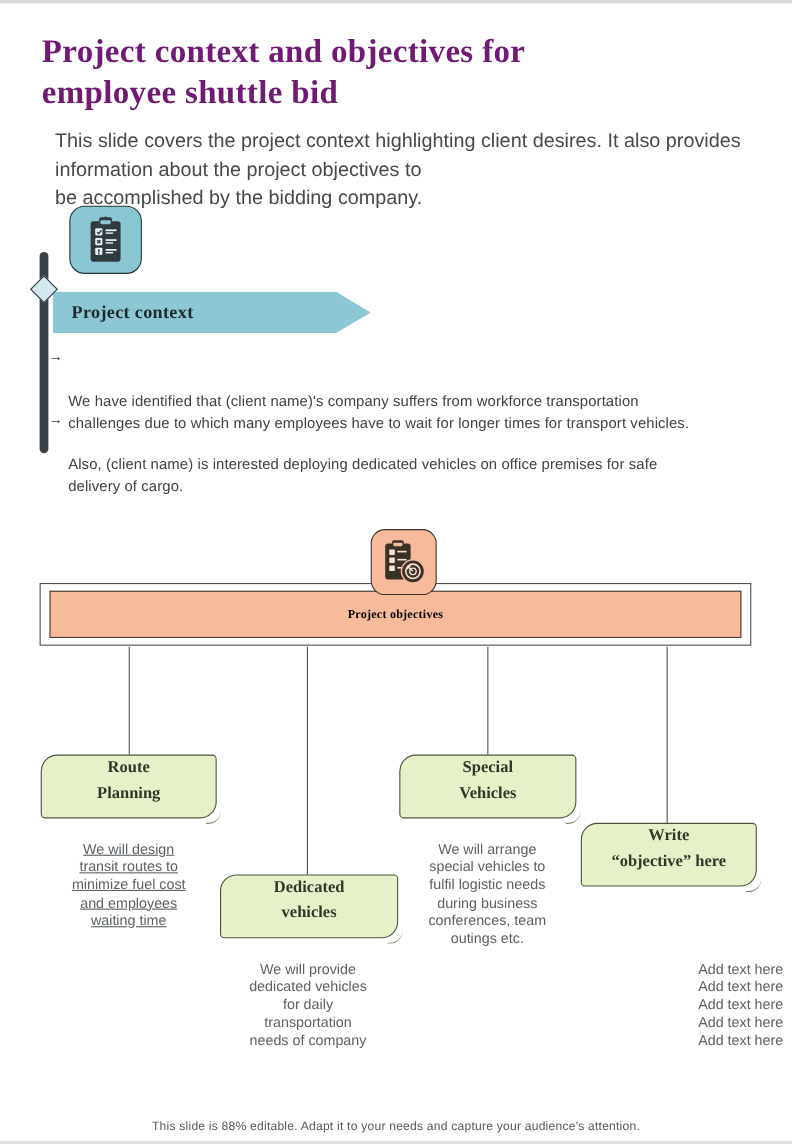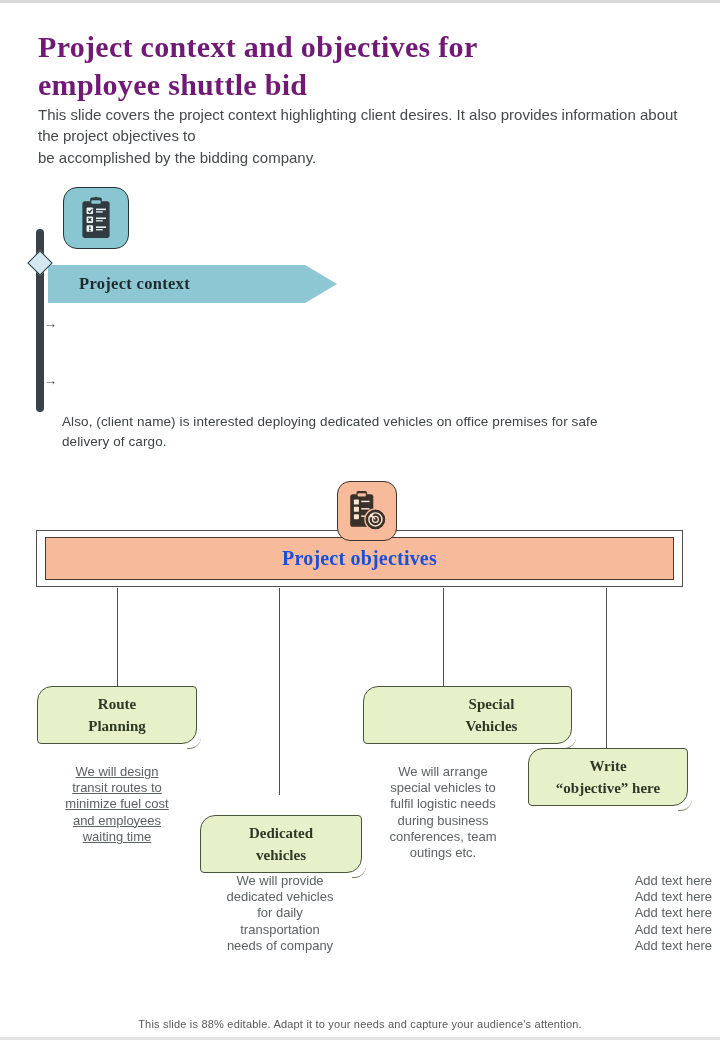--- a/index.html
+++ b/index.html
@@ -6,59 +6,59 @@
   .slide{position:relative;width:720px;height:1040px;background:#ffffff;overflow:hidden;
          font-family:"Liberation Sans",sans-serif;}
   .edge{position:absolute;left:0;right:0;background:#d8d8d8;}
   .edge.top{top:0;height:3px;}
   .edge.bottom{bottom:0;height:3px;background:#e2e2e2;}
 
   
   .title{position:absolute;left:38px;top:28px;width:650px;margin:0;
          font-family:"Liberation Serif",serif;font-weight:bold;font-size:30px;line-height:1.25;
          color:#701a75;letter-spacing:.3px;white-space:pre-line;}
-  .subtitle{position:absolute;left:38px;top:104px;width:652px;margin:0;
-            font-size:15px;line-height:1.42;color:#45494c;white-space:pre-line;}
+  .subtitle{position:absolute;left:38px;top:104px;width:652px;margin:12px;
+            font-size:18px;line-height:1.42;color:#45494c;white-space:pre-line;}
 
   
   .ctx-icon{position:absolute;left:63px;top:187px;width:64px;height:60px;background:#8ac6d2;
             border:1.6px solid #27343b;border-radius:14px;display:flex;align-items:center;justify-content:center;z-index:2;}
   .tl-bar{position:absolute;left:36px;top:229px;width:8px;height:183px;background:#3b4247;border-radius:4px;}
   .tl-diamond{position:absolute;left:31px;top:254px;width:16px;height:16px;background:#d3e9ef;
               border:1.6px solid #2b3940;transform:rotate(45deg);z-index:3;}
   .ctx-banner{position:absolute;left:48px;top:265px;width:289px;height:38px;background:#8cc7d3;
               clip-path:polygon(0 0,89% 0,100% 50%,89% 100%,0 100%);
-              display:flex;align-items:center;padding-left:31px;box-sizing:border-box;z-index:1;
+              display:flex;align-items:center;padding-left:17px;box-sizing:border-box;z-index:1;
               font-family:"Liberation Serif",serif;font-weight:bold;font-size:16.5px;color:#1e2a2d;letter-spacing:.3px;}
   .bullet{position:absolute;left:62px;width:630px;font-size:13.5px;line-height:1.45;color:#3c4245;
           letter-spacing:.1px;white-space:pre-line;}
   .bullet .arr{position:absolute;left:-18px;top:-1px;font-size:13px;color:#394046;}
   .bullet.b1{top:316px;} .bullet.b2{top:373px;}
 
   
   .obj-icon{position:absolute;left:337px;top:481px;width:58px;height:58px;background:#f7bb9c;
             border:1.4px solid #3e352d;border-radius:13px;display:flex;align-items:center;justify-content:center;z-index:3;}
   .obj-outer{position:absolute;left:36px;top:530px;width:647px;height:57px;background:#ffffff;
              border:1.5px solid #4e4e4e;box-sizing:border-box;z-index:1;}
   .obj-inner{position:absolute;left:8px;right:8px;top:6px;bottom:6px;background:#f7bb9c;
              border:1px solid #453a30;display:flex;align-items:center;justify-content:center;
-             font-family:"Liberation Serif",serif;font-weight:bold;font-size:20px;color:#1d4ed8;letter-spacing:.2px;}
+             font-family:"Liberation Serif",serif;font-weight:bold;font-size:11px;color:#000000;letter-spacing:.2px;}
   .conn{position:absolute;top:588px;width:1px;background:#4f4f4f;}
   .conn.c1{left:117px;height:98px;} .conn.c2{left:279px;height:207px;}
   .conn.c3{left:443px;height:98px;} .conn.c4{left:606px;height:207px;}
 
   .gnode{position:absolute;height:56px;background:#e6f1ca;border:1.2px solid #49543d;
-         border-radius:15px 4px 15px 4px;display:flex;align-items:center;justify-content:center;
+         border-radius:15px 4px 15px 4px;display:flex;align-items:flex-start;justify-content:center;
          text-align:center;font-family:"Liberation Serif",serif;font-weight:bold;font-size:15px;
          line-height:1.5;color:#2e3827;white-space:pre-line;z-index:2;}
   .gnode::after{content:"";position:absolute;right:-5px;bottom:-6px;width:14px;height:12px;
                 border-bottom:1.3px solid #77805f;border-bottom-right-radius:12px;}
   .gnode.n1{left:37px;top:686px;width:158px;}
-  .gnode.n2{left:200px;top:795px;width:160px;margin-top:20px;}
-  .gnode.n3{left:363px;top:686px;width:159px;padding-left:48px;}
+  .gnode.n2{left:200px;top:795px;width:160px;}
+  .gnode.n3{left:363px;top:686px;width:159px;}
   .gnode.n4{left:528px;top:748px;width:158px;}
 
   .desc{position:absolute;margin:0;text-align:center;font-size:13px;line-height:16.2px;
         color:#5c6164;white-space:pre-line;}
   .desc.d1{left:32px;width:170px;top:764px;text-decoration:underline;}
   .desc.d2{left:195px;width:170px;top:873px;}
   .desc.d3{left:358px;width:170px;top:764px;}
   .desc.d4{left:542px;width:170px;top:873px;text-align:right;}
 
   .footer{position:absolute;left:0;right:0;top:1018px;margin:0;text-align:center;
@@ -101,20 +101,22 @@
     </svg>
   </div>
   <div class="tl-bar"></div>
   <div class="tl-diamond"></div>
   <div class="ctx-banner">
     <span>Project context</span>
   </div>
 
   <div class="bullet b1">
     <span class="arr">→</span>
+    <span>We have identified  that (client name)'s company suffers from workforce transportation
+challenges due to which many employees have to wait for longer times for transport vehicles.</span>
   </div>
   <div class="bullet b2">
     <span class="arr">→</span>
     <span>Also,  (client name) is interested deploying  dedicated  vehicles on office premises for safe
 delivery  of cargo.</span>
   </div>
 
   <div class="obj-icon">
     <svg width="42" height="42" viewBox="0 0 40 40">
       <rect x="10" y="1" width="10" height="6.5" rx="1.5" fill="#3a3129"></rect>

